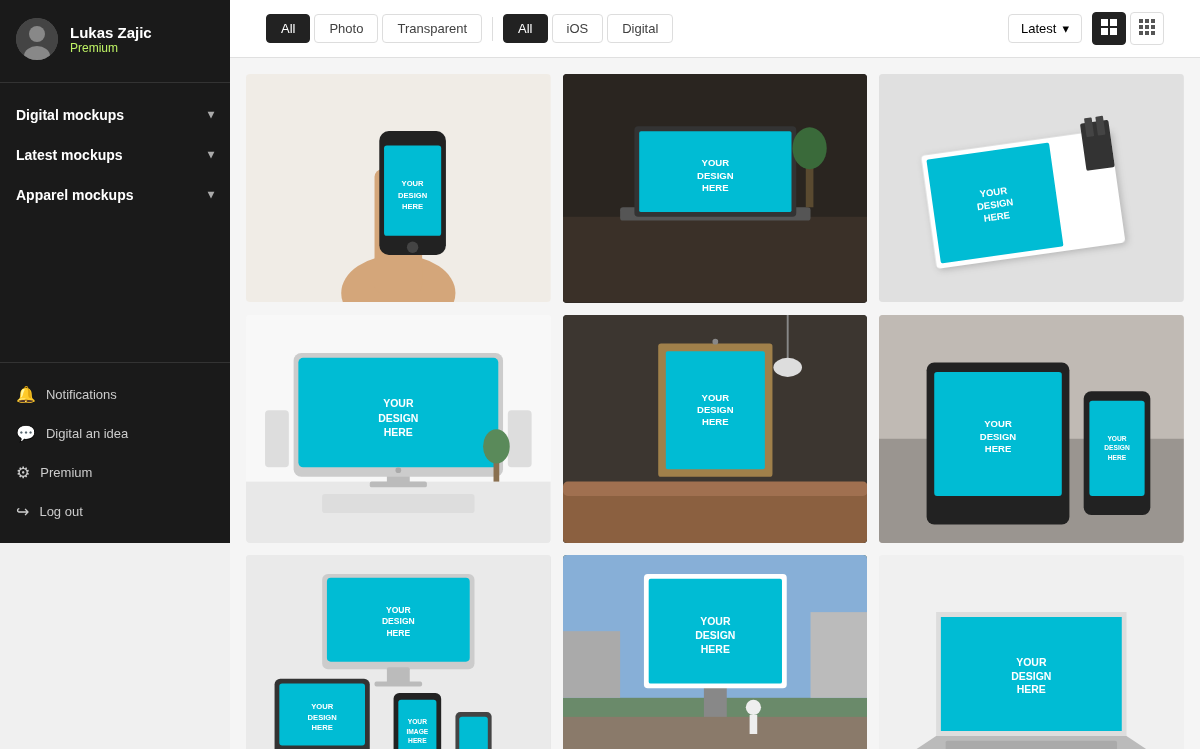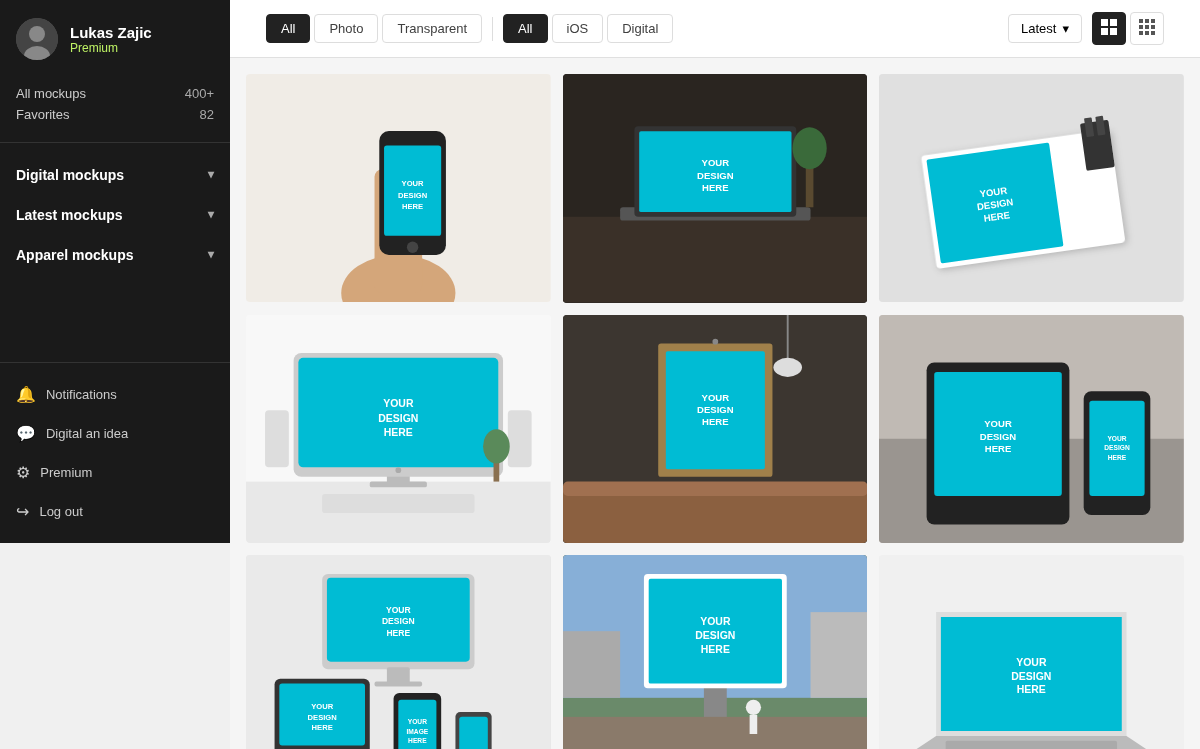--- a/index.html
+++ b/index.html
@@ -253,30 +253,20 @@
         <circle cx="21" cy="16" r="8" fill="#888"></circle>
         <ellipse cx="21" cy="38" rx="13" ry="10" fill="#888"></ellipse>
       </svg>
     </div>
     <div>
       <div class="profile-name">Lukas Zajic</div>
       <div class="profile-badge">Premium</div>
     </div>
   </div>
 
-  <div class="sidebar-counts">
-    <div class="sidebar-count-row">
-      <span>All mockups</span>
-      <span class="count">400+</span>
-    </div>
-    <div class="sidebar-count-row">
-      <span>Favorites</span>
-      <span class="count">82</span>
-    </div>
-  </div>
 
   <div class="sidebar-divider"></div>
 
   <div class="sidebar-nav">
     <div class="sidebar-nav-item">
       <span>Digital mockups</span>
       <span class="chevron-icon">▾</span>
     </div>
     <div class="sidebar-nav-item">
       <span>Latest mockups</span>

